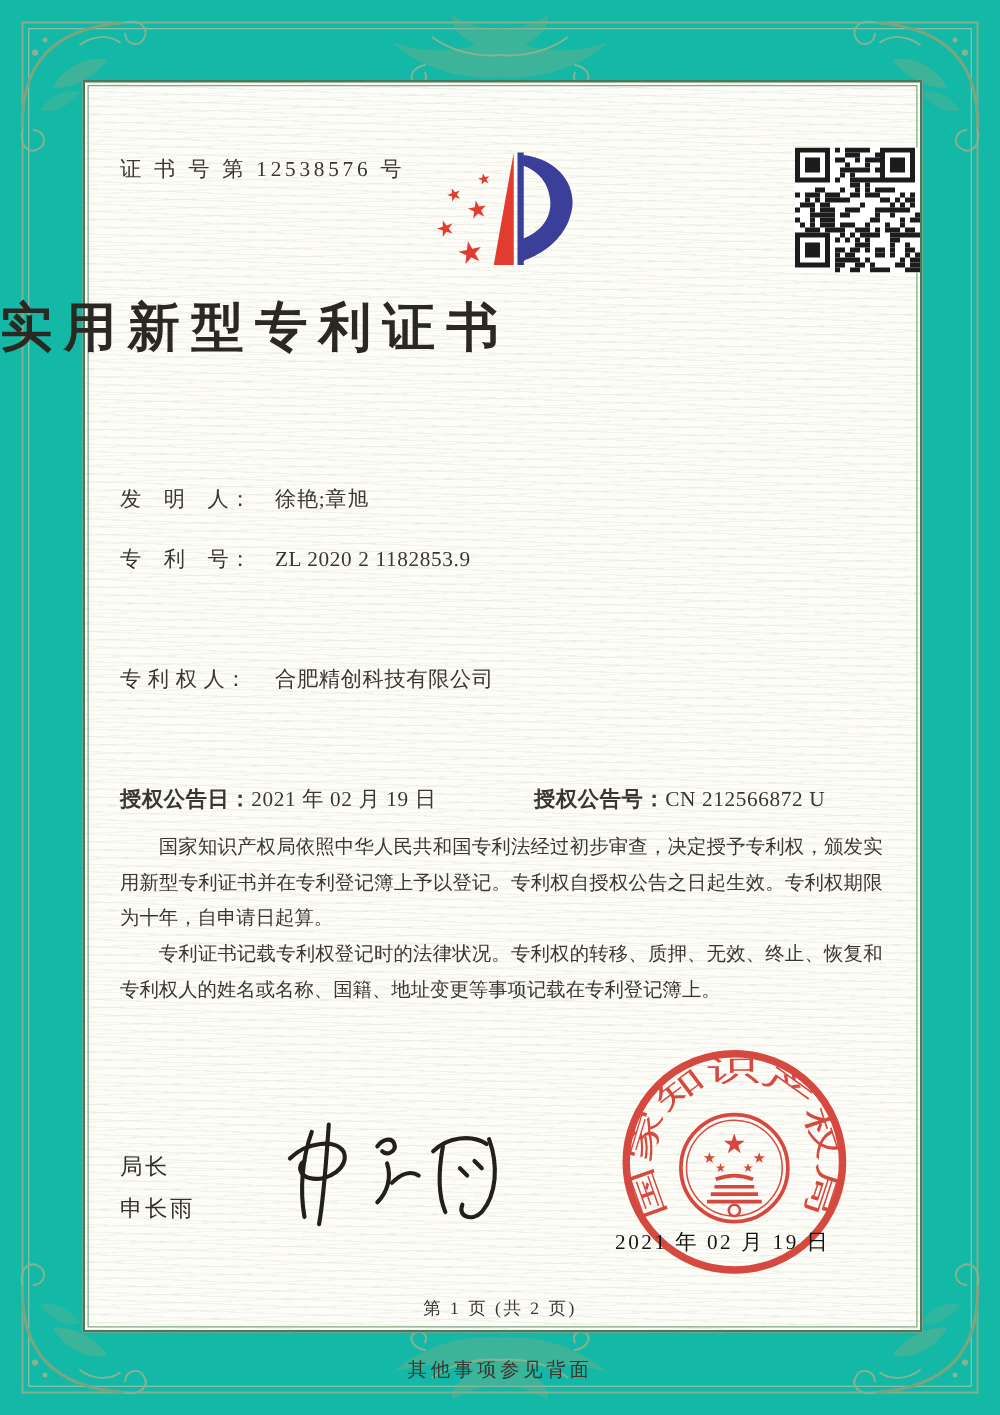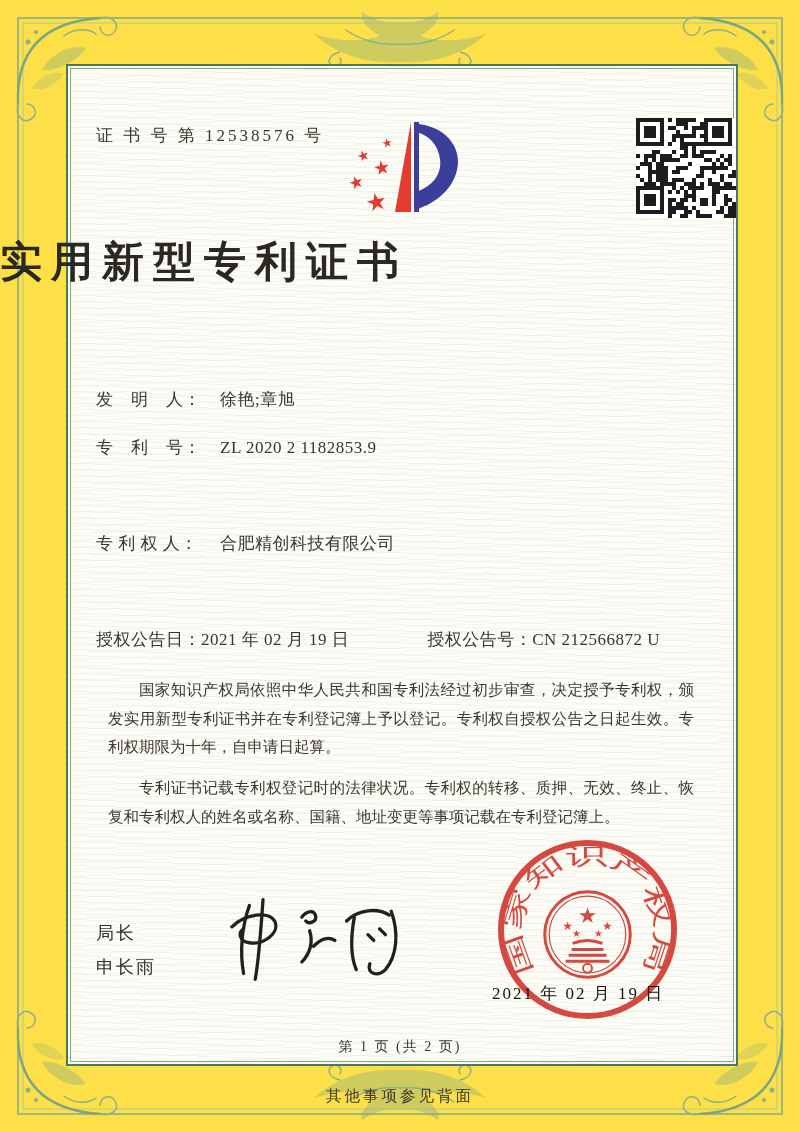--- a/index.html
+++ b/index.html
@@ -1,17 +1,17 @@
 <!DOCTYPE html>
 <html><head>
 <meta charset="utf-8">
 <style>
   html,body{margin:0;padding:0;background:#ffffff;}
   .page{position:relative;width:800px;height:1132px;overflow:hidden;
-        font-family:"Liberation Serif","DejaVu Serif",serif;color:#2e2a24;background:#fde047;}
+        font-family:"Liberation Serif","DejaVu Serif",serif;color:#2e2a24;background:#14b8a6;}
   
   .ornaments{position:absolute;left:0;top:0;width:800px;height:1132px;z-index:1;}
   .o-line{stroke:#79a681;stroke-width:2.4;fill:none;stroke-linecap:round;}
   .o-line2{stroke:#8ab190;stroke-width:1.5;fill:none;stroke-linecap:round;}
   .o-leaf{fill:rgba(130,170,135,.38);stroke:none;}
   .o-leaf2{fill:rgba(130,170,135,.25);stroke:none;}
   .o-dot{fill:#8ab190;}
   .o-rect{fill:none;stroke:#86ad8c;stroke-width:1.6;}
   .o-rect2{fill:none;stroke:#a5c4aa;stroke-width:.8;}
   
@@ -26,26 +26,26 @@
   .content{position:absolute;left:0;top:0;width:800px;height:1132px;z-index:3;}
   .cert-no{position:absolute;left:96px;top:124px;font-size:17px;letter-spacing:3px;color:#3a362e;}
   .logo{position:absolute;left:332px;top:112px;width:150px;height:120px;}
   .logo text{font-family:"DejaVu Sans",sans-serif;fill:#e23c30;}
   .qr{position:absolute;left:636px;top:118px;width:100px;height:100px;background:#fff;}
   .title{position:absolute;left:0;top:234px;width:800px;text-align:left;
          font-size:42px;font-weight:bold;letter-spacing:9px;color:#2b2822;}
   .row{position:absolute;left:96px;width:620px;font-size:17px;line-height:24px;color:#3a362e;letter-spacing:.5px;}
   .flabel{display:inline-block;width:124px;vertical-align:top;}
   .fvalue{display:inline-block;width:478px;vertical-align:top;}
-  .grant-row .flabel{width:auto;}
+  .grant-row .flabel{width:auto;font-weight:bold;}
   .grant-row .fvalue{width:auto;}
   .grant-row .gap{display:inline-block;width:78px;}
   .paras{position:absolute;left:96px;top:664px;width:610px;font-size:15.5px;line-height:1.85;
          color:#3c372e;text-align:justify;}
-  .paras p{margin:12px;text-indent:2em;}
+  .paras p{margin:0;text-indent:2em;}
   .signer{position:absolute;left:96px;top:916px;font-size:18px;line-height:34px;color:#33302a;letter-spacing:2px;}
   .signature{position:absolute;left:212px;top:888px;width:205px;height:102px;}
   .signature path{stroke:#232019;stroke-width:3.4;fill:none;stroke-linecap:round;stroke-linejoin:round;}
   .seal{position:absolute;left:470px;top:838px;width:235px;height:184px;opacity:.92;}
   .seal .s-stroke{stroke:#d23a31;fill:none;}
   .seal text{font-family:"Liberation Serif","DejaVu Serif",serif;}
   .seal .s-star{font-family:"DejaVu Sans",sans-serif;fill:#d23a31;text-anchor:middle;}
   .seal-date{position:absolute;left:492px;top:982px;font-size:17px;letter-spacing:2px;color:#17140f;z-index:4;}
   .footer-page{position:absolute;left:0;top:1038px;width:800px;text-align:center;font-size:14px;color:#3a362e;letter-spacing:2px;}
   .back-note{position:absolute;left:0;top:1086px;width:800px;text-align:center;font-size:15.5px;color:#3c372e;letter-spacing:3px;}

